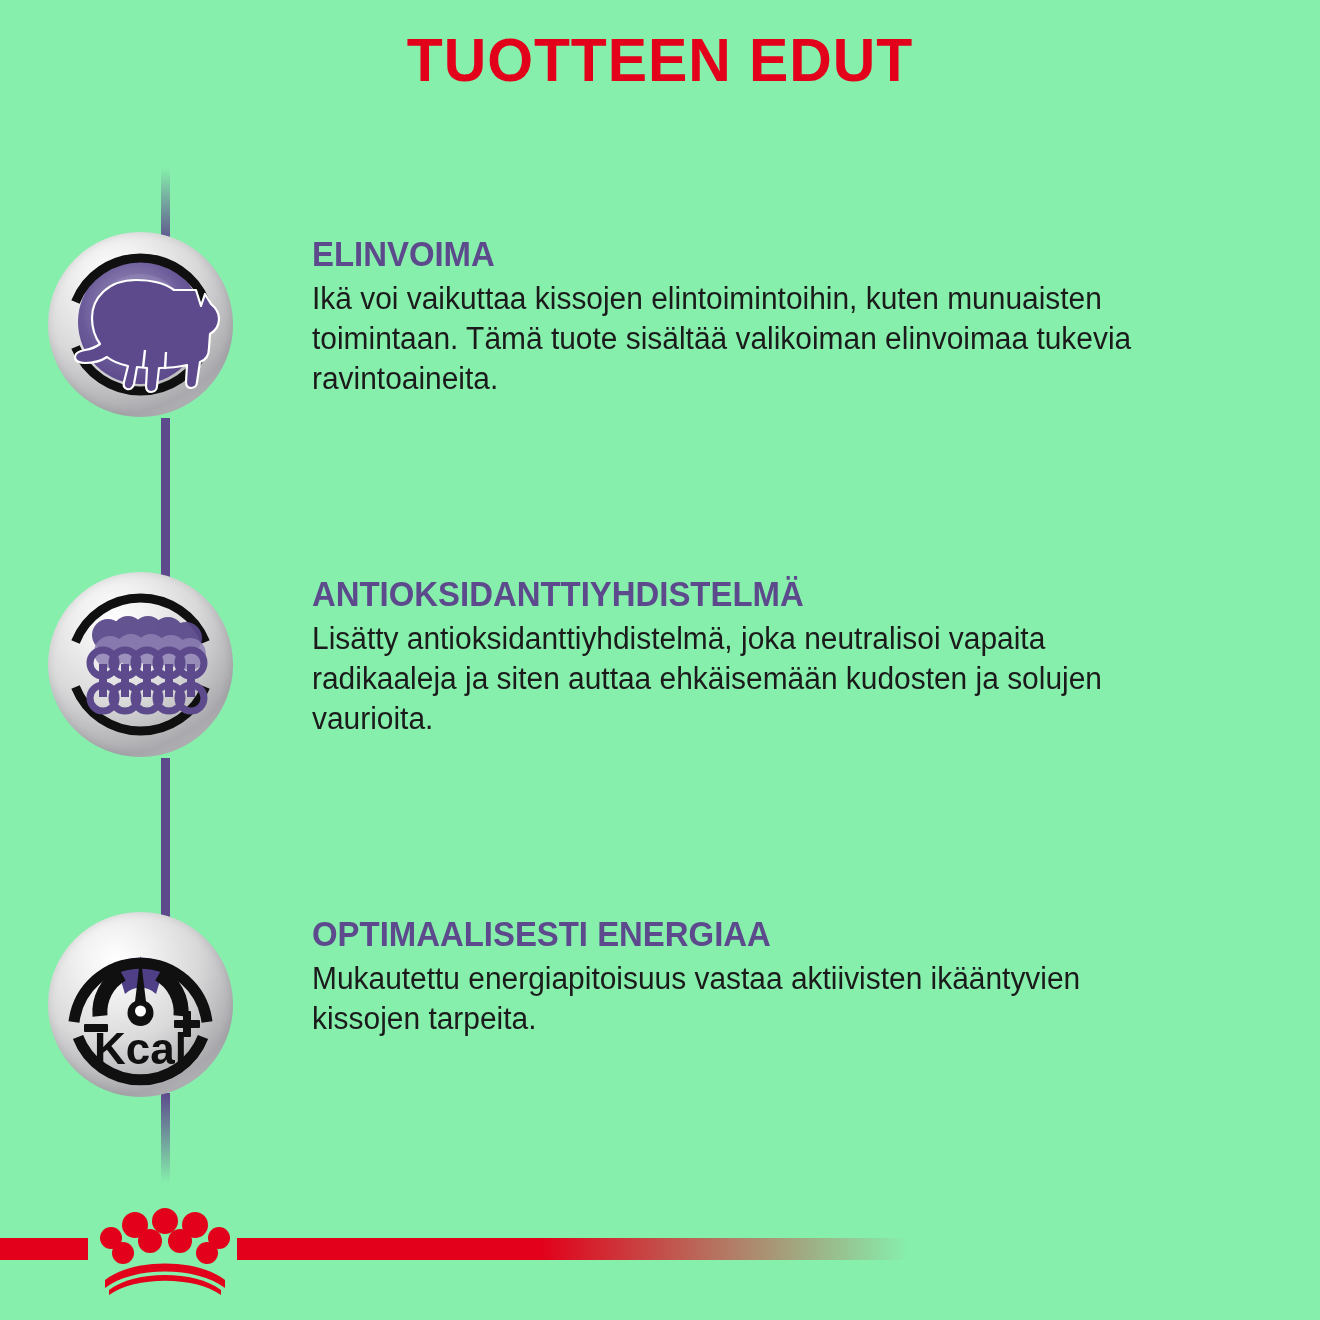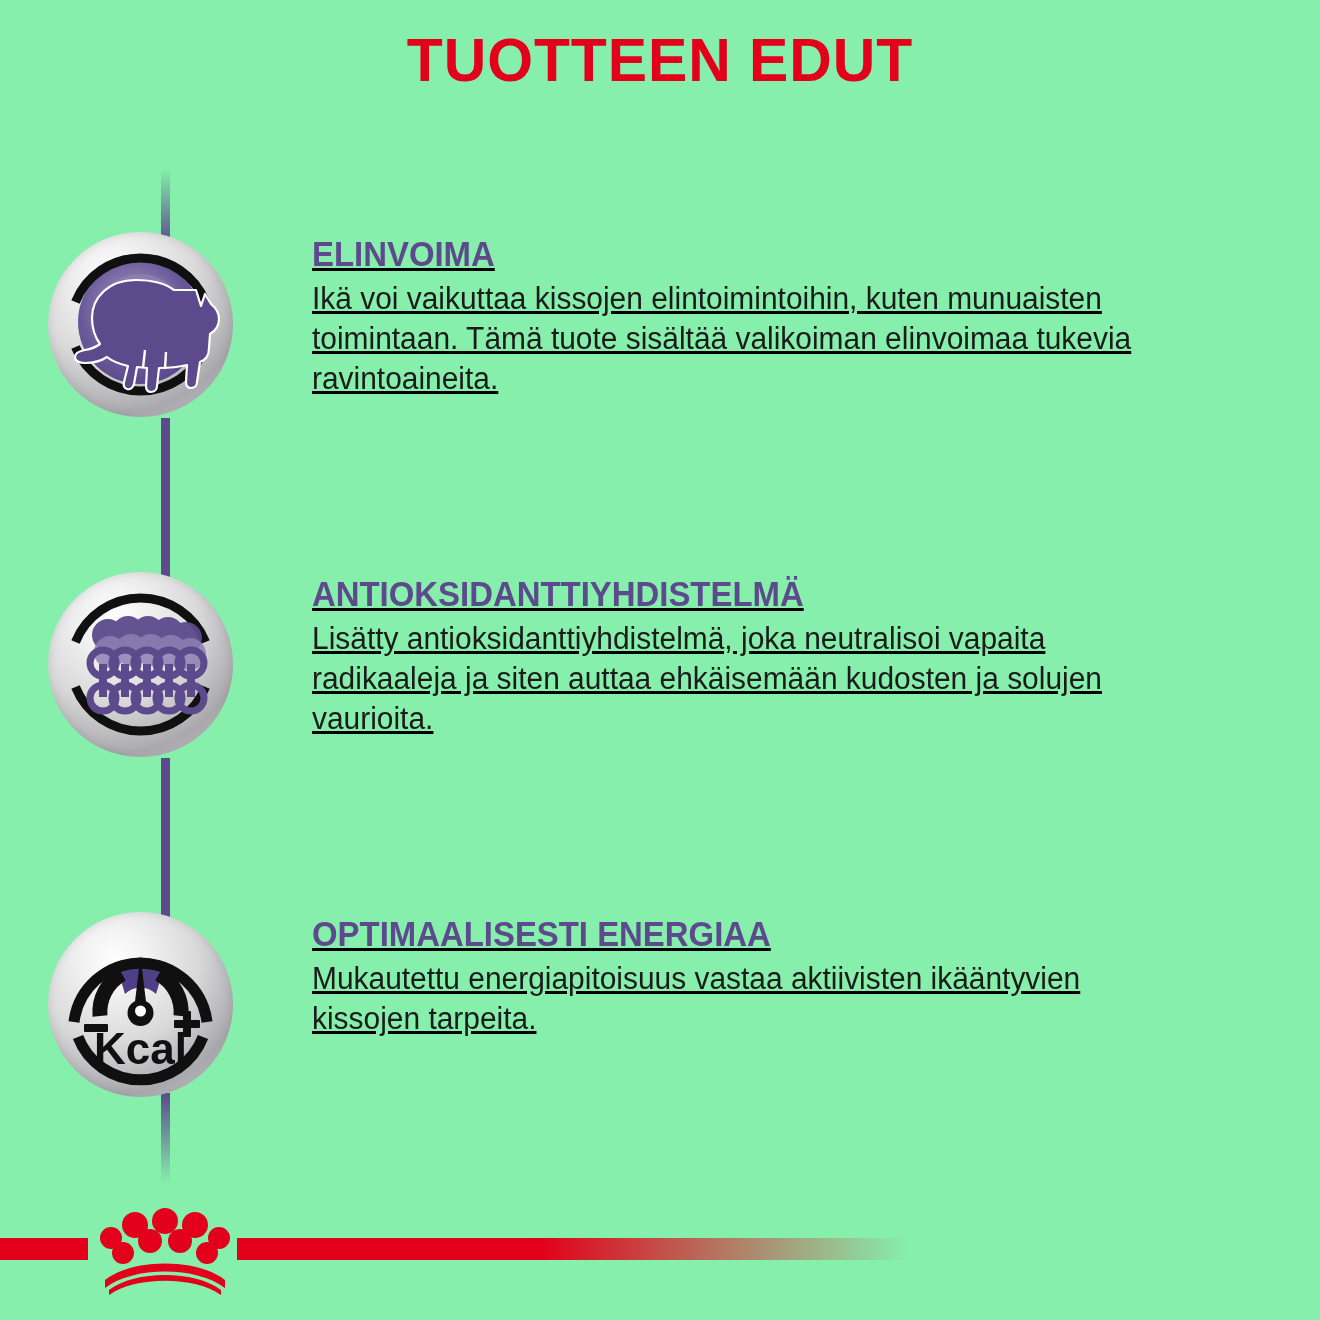--- a/index.html
+++ b/index.html
@@ -82,21 +82,20 @@
     box-shadow: inset 0 0 10px rgba(0,0,0,0.10);
     overflow: hidden;
   }
   .icon-badge svg { display: block; }
 
   .benefit-text {
     position: absolute;
     left: 312px;
     top: 4px;
     width: 900px;
-    text-decoration: underline;
   }
   .benefit-heading {
     font-weight: bold;
     font-size: 35px;
     color: #5c4a8c;
     letter-spacing: 0px;
     line-height: 1.05;
     margin: 0 0 6px 0;
     transform: scaleX(0.94);
     transform-origin: left center;

